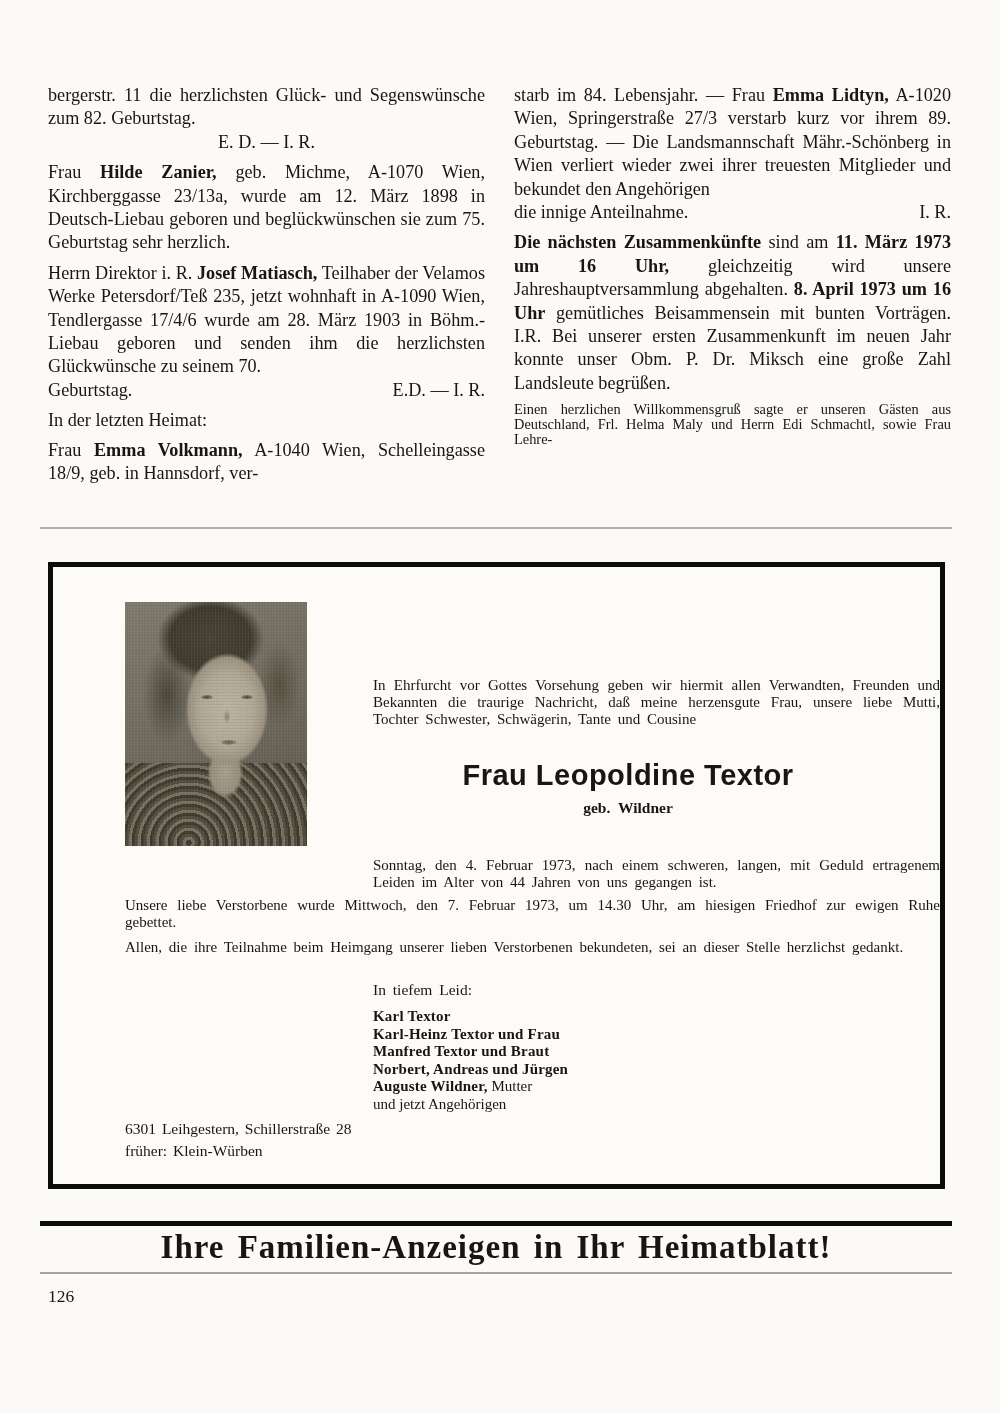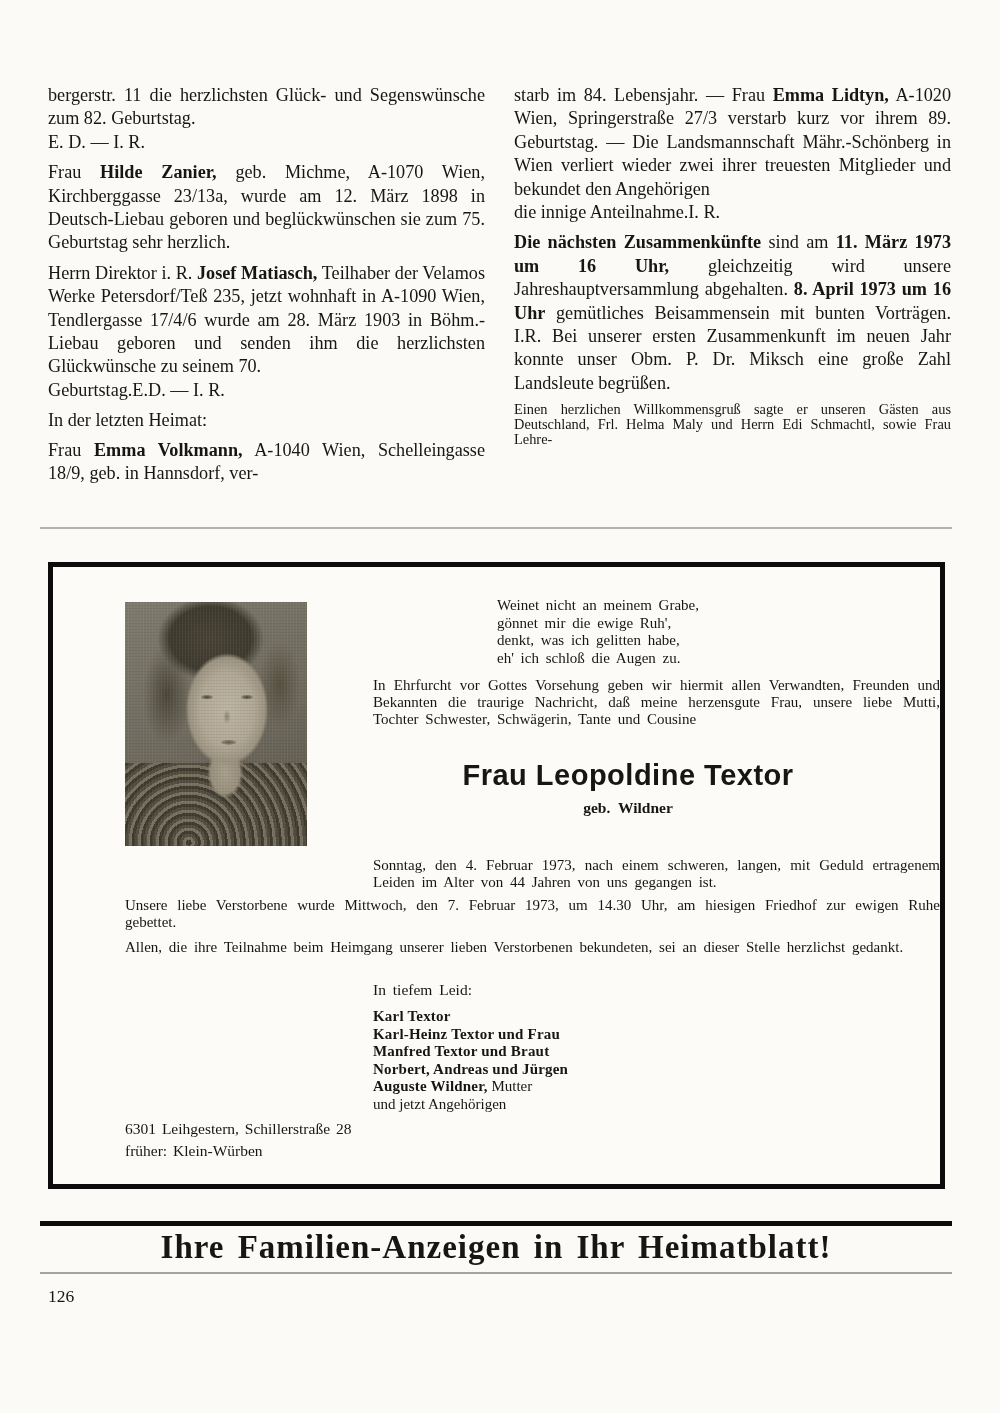--- a/index.html
+++ b/index.html
@@ -14,22 +14,22 @@
   
   .col{
     position:absolute;top:84px;width:437px;
     font-size:18.2px;line-height:23.4px;
     text-align:justify;
   }
   .col p{margin:0 0 7px 0;}
   .col p.tight{margin:0;}
   .col-left{left:48px;}
   .col-right{left:514px;}
-  .sig-right{text-align:left;}
-  .sigline{display:flex;margin:0 0 7px 0;}
+  .sig-right{text-align:center;}
+  .sigline{display:flex;justify-content:space-between;margin:0 0 7px 0;}
   .heading-line{margin:5px 0 6px 0 !important;text-align:left;}
   .smallprint{font-size:14.4px;line-height:15px;margin-top:2px !important;}
   .col span.b{font-weight:bold;}
 
   
   .thin-rule{
     position:absolute;left:40px;top:527px;width:912px;height:0;
     border-top:2px solid #b3b1ac;
   }
 
@@ -152,26 +152,20 @@
   </div>
   <p><span class="b">Die nächsten Zusammenkünfte</span><span> sind am </span><span class="b">11. März 1973 um 16 Uhr,</span><span> gleichzeitig wird unsere Jahreshauptversammlung abgehalten. </span><span class="b">8. April 1973 um 16 Uhr</span><span> gemütliches Beisammensein mit bunten Vorträgen. I.R. Bei unserer ersten Zusammenkunft im neuen Jahr konnte unser Obm. P. Dr. Miksch eine große Zahl Landsleute begrüßen.</span></p>
   <p class="smallprint">Einen herzlichen Willkommensgruß sagte er unseren Gästen aus Deutschland, Frl. Helma Maly und Herrn Edi Schmachtl, sowie Frau Lehre-</p>
 </div>
 
 <div class="thin-rule"></div>
 
 <div class="notice-box">
   <div class="photo"></div>
 
-  <div class="poem">
-    <div>Weinet nicht an meinem Grabe,</div>
-    <div>gönnet mir die ewige Ruh',</div>
-    <div>denkt, was ich gelitten habe,</div>
-    <div>eh' ich schloß die Augen zu.</div>
-  </div>
 
   <p class="box-text intro">In Ehrfurcht vor Gottes Vorsehung geben wir hiermit allen Verwandten, Freunden und Bekannten die traurige Nachricht, daß meine herzensgute Frau, unsere liebe Mutti, Tochter Schwester, Schwägerin, Tante und Cousine</p>
 
   <div class="obit-name">Frau Leopoldine Textor</div>
   <div class="maiden">geb. Wildner</div>
 
   <p class="box-text death">Sonntag, den 4. Februar 1973, nach einem schweren, langen, mit Geduld ertragenem Leiden im Alter von 44 Jahren von uns gegangen ist.</p>
   <p class="box-text burial">Unsere liebe Verstorbene wurde Mittwoch, den 7. Februar 1973, um 14.30 Uhr, am hiesigen Friedhof zur ewigen Ruhe gebettet.</p>
   <p class="box-text thanks">Allen, die ihre Teilnahme beim Heimgang unserer lieben Verstorbenen bekundeten, sei an dieser Stelle herzlichst gedankt.</p>
 

